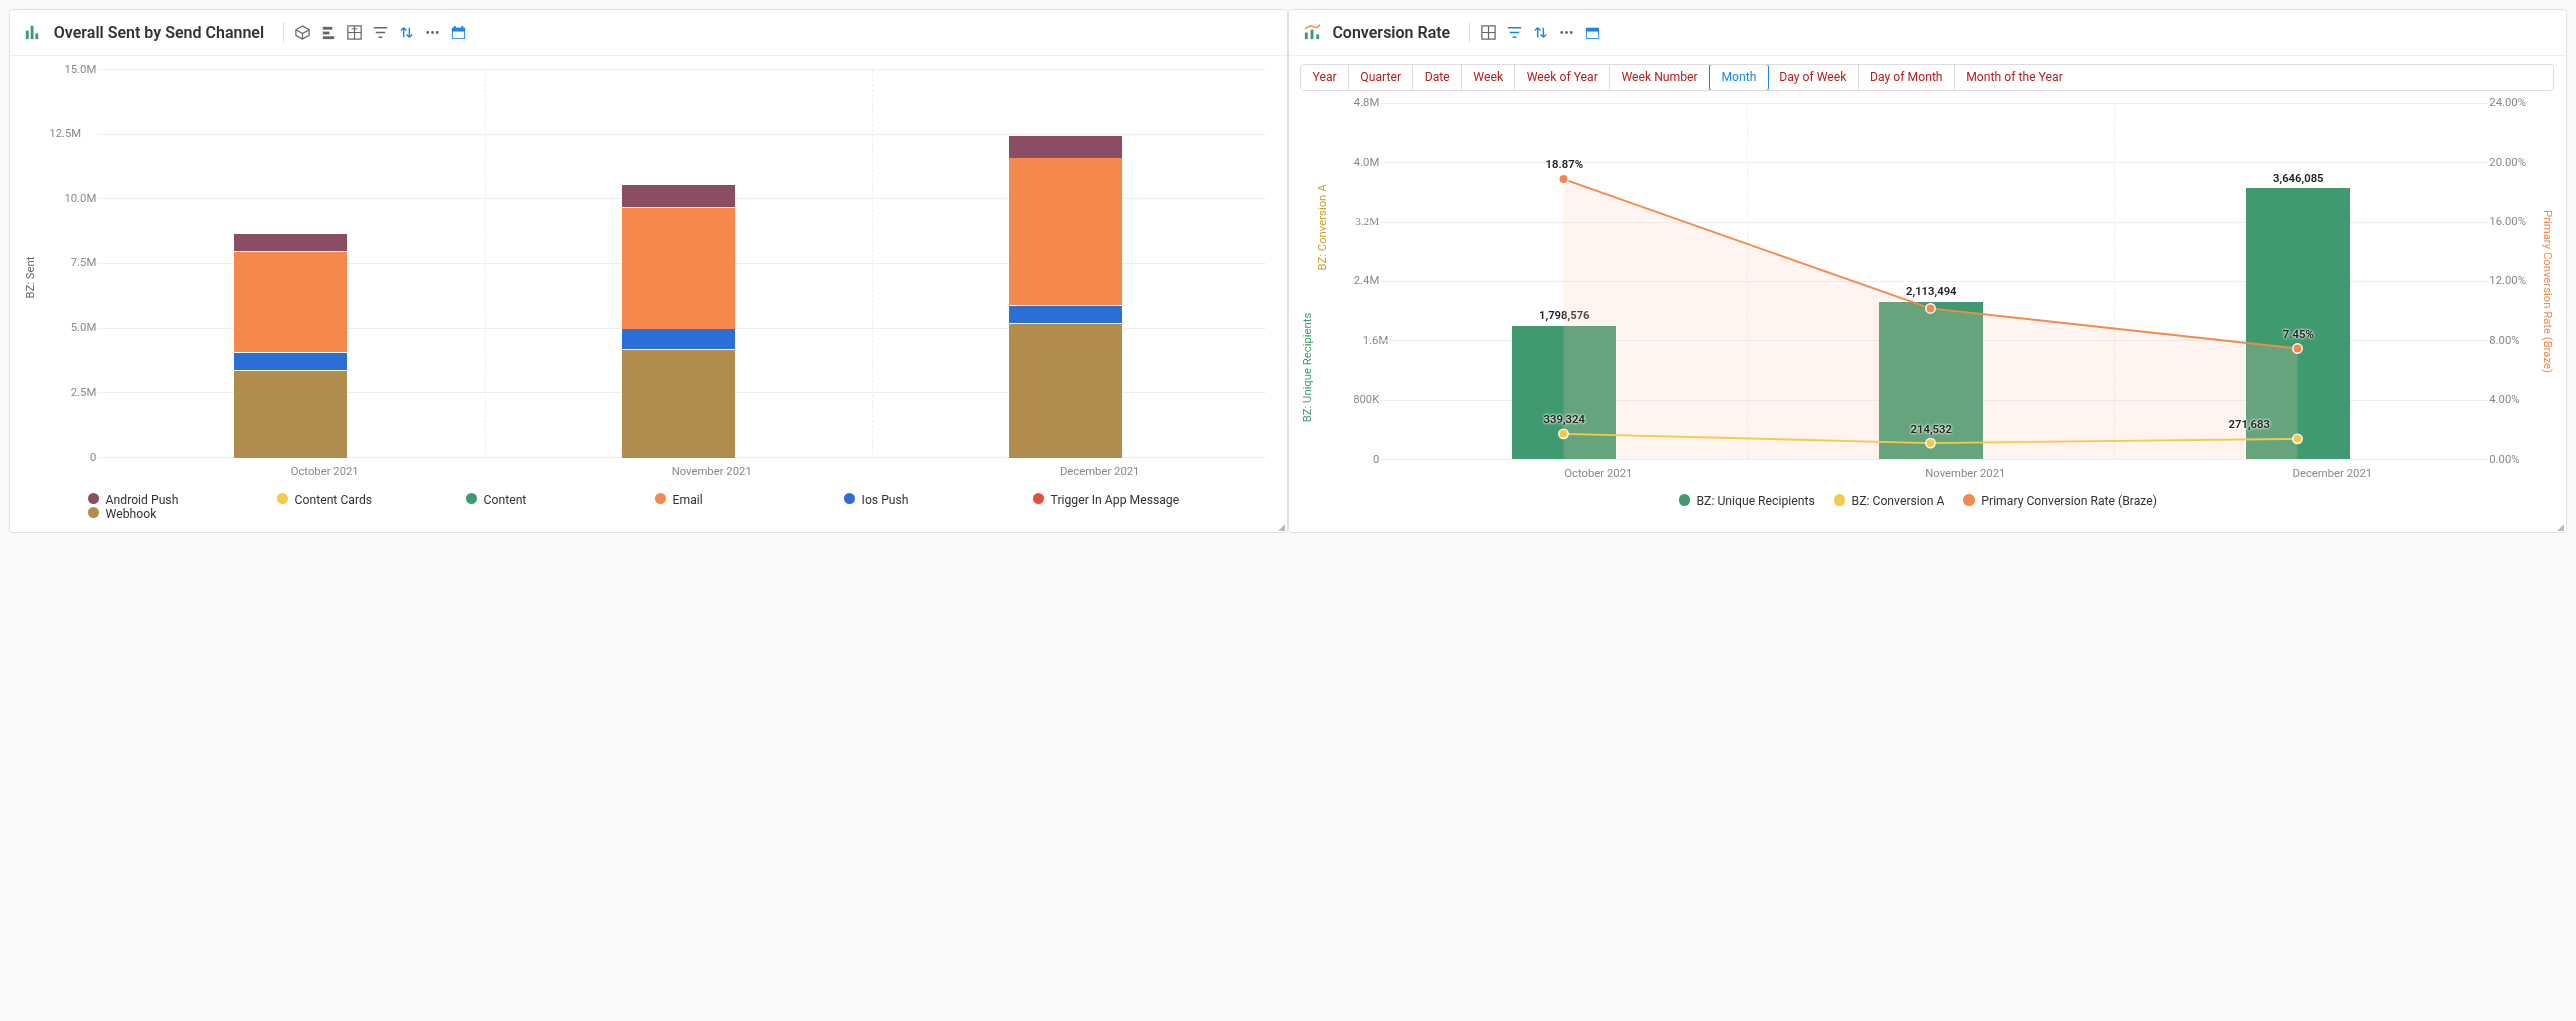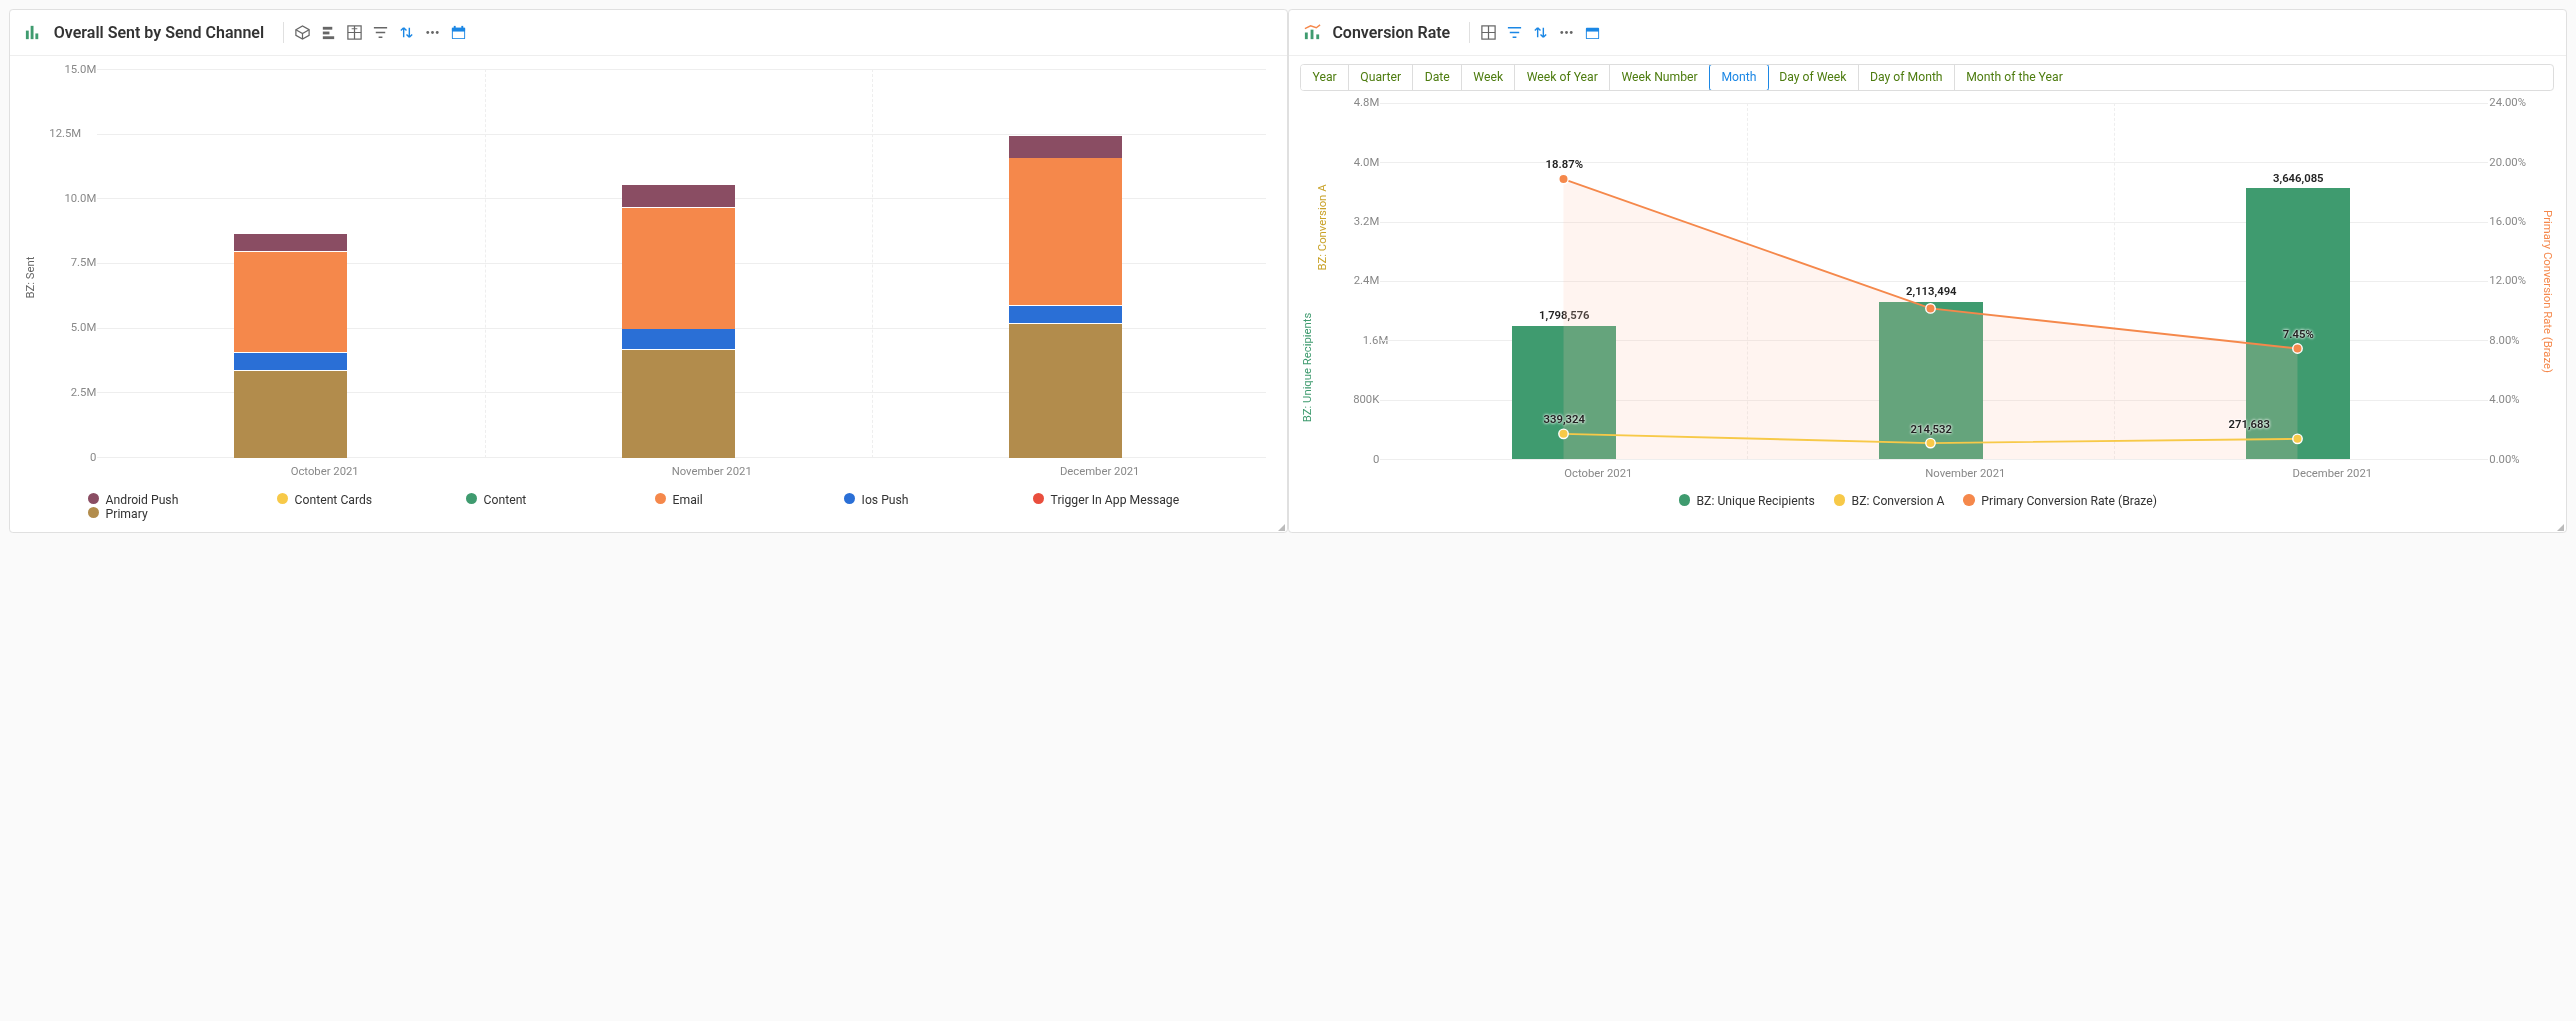--- a/index.html
+++ b/index.html
@@ -8,21 +8,21 @@
   .panel { flex:1; background:#fff; border:0.9px solid #e0e0e0; border-radius:3.8px; position:relative; }
   .panel-header { display:flex; align-items:center; padding:9.4px 13px; border-bottom:0.9px solid #eee; }
   .panel-title-icon { width:21px; height:21px; display:flex; align-items:center; justify-content:center; margin-right:9.4px; }
   .panel-title { font-weight:600; font-size:16px; color:#333; flex-shrink:0; }
   .toolbar { display:flex; align-items:center; margin-left:13px; }
   .tb-divider { width:0.9px; height:21px; background:#e0e0e0; margin:0 5.7px; }
   .tb-btn { width:26px; height:26px; display:flex; align-items:center; justify-content:center; cursor:pointer; border-radius:2.8px; }
   .tb-btn svg { display:block; }
   .panel-body { padding:7.5px 11.3px 11.3px 11.3px; }
   .time-grain { display:flex; border:0.9px solid #ddd; border-radius:3.8px; overflow:hidden; margin-bottom:5.7px; font-size:12.2px;}
-  .tg-item { padding:5.7px 11.3px; border-right:0.9px solid #ddd; cursor:pointer; color:#4d7c0f; background:#fff; white-space:nowrap;}
+  .tg-item { padding:5.7px 11.3px; border-right:0.9px solid #ddd; cursor:pointer; color:#b91c1c; background:#fff; white-space:nowrap;}
   .tg-item:last-child { border-right:none; }
   .tg-item.active { color:#1b87e5; border:0.9px solid #1b87e5; margin:-0.9px; z-index:1; border-radius:2.8px; }
   .chart-area { position:relative; width:100%; height:422px; }
   .y-axis-label { position:absolute; font-size:11.3px; color:#666; transform:rotate(-90deg); transform-origin:center; white-space:nowrap; }
   .y2-axis-label { position:absolute; font-size:11.3px; transform:rotate(90deg); transform-origin:center; white-space:nowrap; }
   .plot { position:absolute; }
   .grid-v { position:absolute; top:0; bottom:0; width:0; border-left:0.9px dashed #eee; }
   .tick { position:absolute; font-size:11.3px; color:#888; }
   .x-tick { transform:translateX(-50%);margin-left:34px; }
   .bar-seg { position:absolute; border-top:0.9px solid #fff; }
@@ -162,21 +162,21 @@
           <div class="legend-item">
             <span class="swatch" style="background:#2a6fd6"></span>
             <span>Ios Push</span>
           </div>
           <div class="legend-item">
             <span class="swatch" style="background:#e94e3d"></span>
             <span>Trigger In App Message</span>
           </div>
           <div class="legend-item">
             <span class="swatch" style="background:#b28c4c"></span>
-            <span>Primary</span>
+            <span>Webhook</span>
           </div>
         </div>
     </div>
     <div class="resize-handle"></div>
   </div>
 
   <div class="panel">
     <div class="panel-header">
       <span class="panel-title-icon">
         <svg width="19" height="19" viewBox="0 0 20 20">
@@ -241,21 +241,21 @@
         <span class="y2-axis-label" style="right:-75px; top:188px; color:#f5884b;">Primary Conversion Rate (Braze)</span>
         <div class="plot" style="left:80px; top:5.7px; right:66px; bottom:28px;" id="plot-right">
             <div class="tick" style="position: absolute; right: 1109px; top: 350px; width: 47px; text-align: right;">0</div>
             <div style="position: absolute; left: 0px; right: 0px; top: 356px; border-top: 0.9px solid rgb(238, 238, 238);"></div>
             <div class="tick" style="position: absolute; right: 1109px; top: 290px; width: 47px; text-align: right;">800K</div>
             <div style="position: absolute; left: 0px; right: 0px; top: 297px; border-top: 0.9px solid rgb(238, 238, 238);"></div>
             <div class="tick" style="position: absolute; right: 1100px; top: 231px; width: 47px; text-align: right;">1.6M</div>
             <div style="position: absolute; left: 0px; right: 0px; top: 237px; border-top: 0.9px solid rgb(238, 238, 238);"></div>
             <div class="tick" style="position: absolute; right: 1109px; top: 171px; width: 47px; text-align: right;">2.4M</div>
             <div style="position: absolute; left: 0px; right: 0px; top: 178px; border-top: 0.9px solid rgb(238, 238, 238);"></div>
-            <div class="tick" style="position: absolute; right: 1109px; top: 112px; width: 47px; text-align: right;">3.2M</div>
+            <div class="tick" style="position: absolute; right: 1109px; top: 112px; width: 47px; text-align: right; font-family: Liberation Serif, serif;">3.2M</div>
             <div style="position: absolute; left: 0px; right: 0px; top: 119px; border-top: 0.9px solid rgb(238, 238, 238);"></div>
             <div class="tick" style="position: absolute; right: 1109px; top: 53px; width: 47px; text-align: right;">4.0M</div>
             <div style="position: absolute; left: 0px; right: 0px; top: 59px; border-top: 0.9px solid rgb(238, 238, 238);"></div>
             <div class="tick" style="position: absolute; right: 1109px; top: -6.6px; width: 47px; text-align: right;">4.8M</div>
             <div style="position: absolute; left: 0px; right: 0px; top: 0px; border-top: 0.9px solid rgb(238, 238, 238);"></div>
             <div class="tick" style="position: absolute; left: 1109px; top: 350px;">0.00%</div>
             <div class="tick" style="position: absolute; left: 1109px; top: 290px;">4.00%</div>
             <div class="tick" style="position: absolute; left: 1109px; top: 231px;">8.00%</div>
             <div class="tick" style="position: absolute; left: 1109px; top: 171px;">12.00%</div>
             <div class="tick" style="position: absolute; left: 1109px; top: 112px;">16.00%</div>

